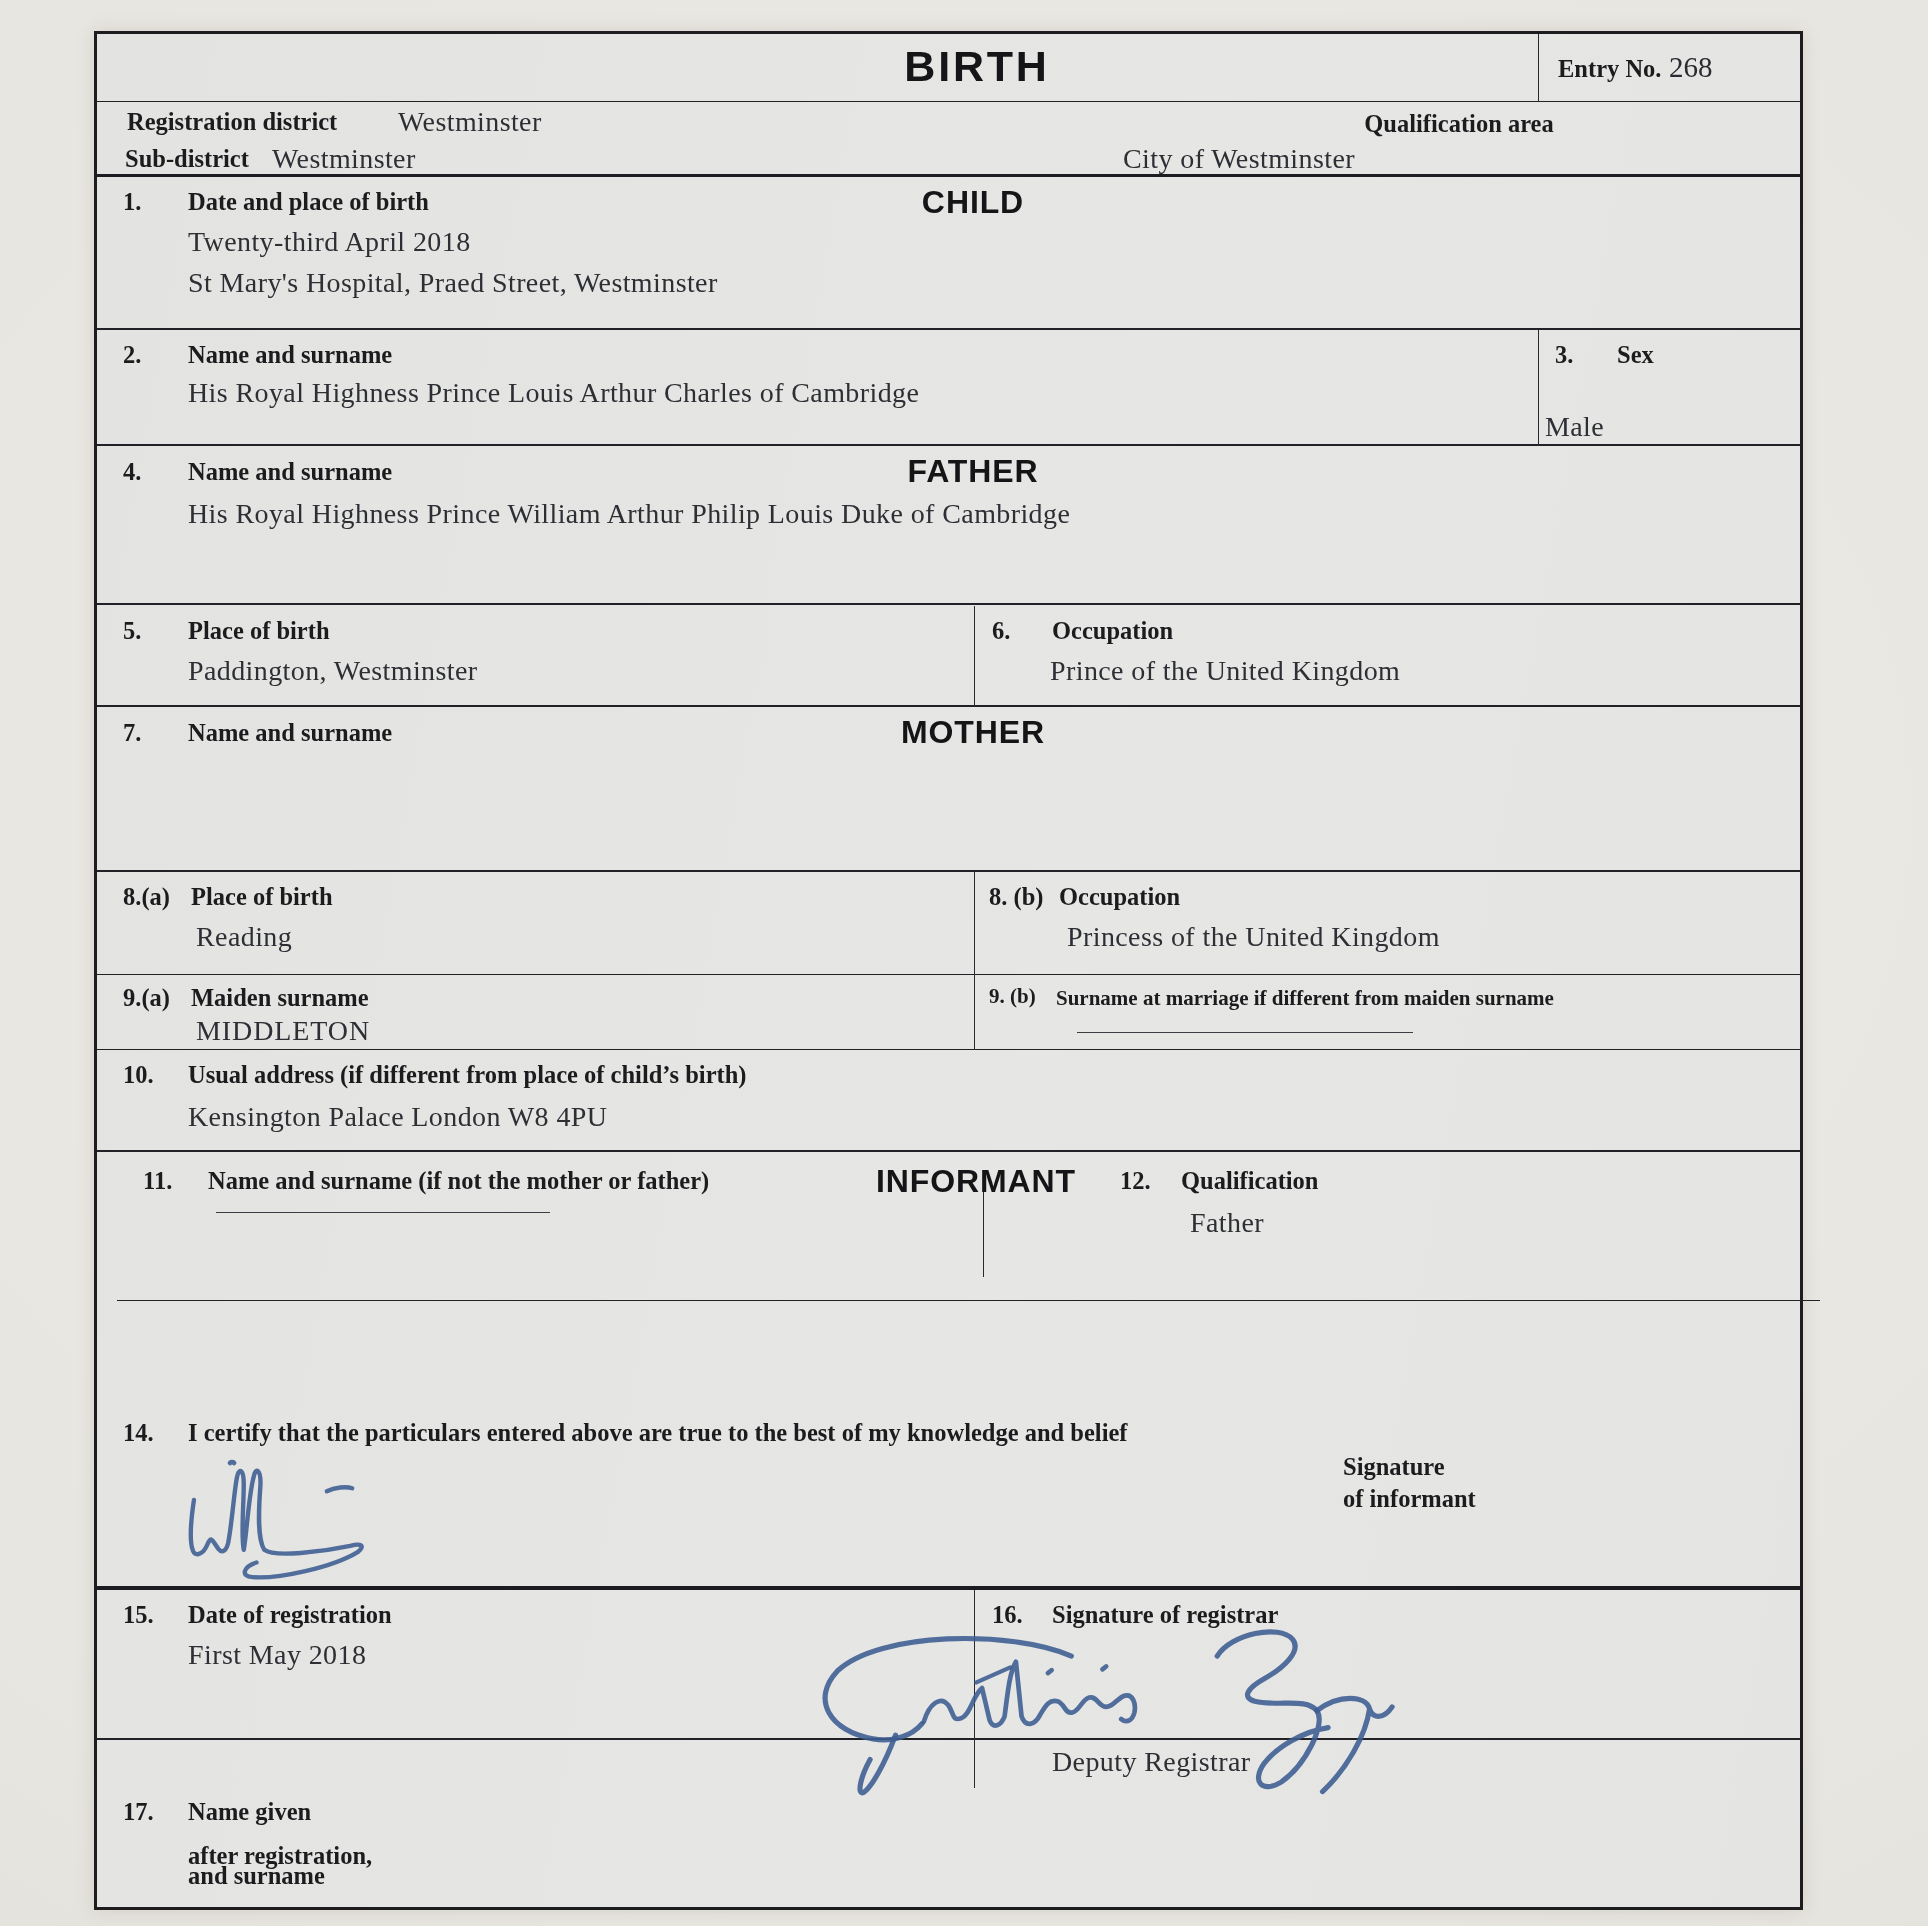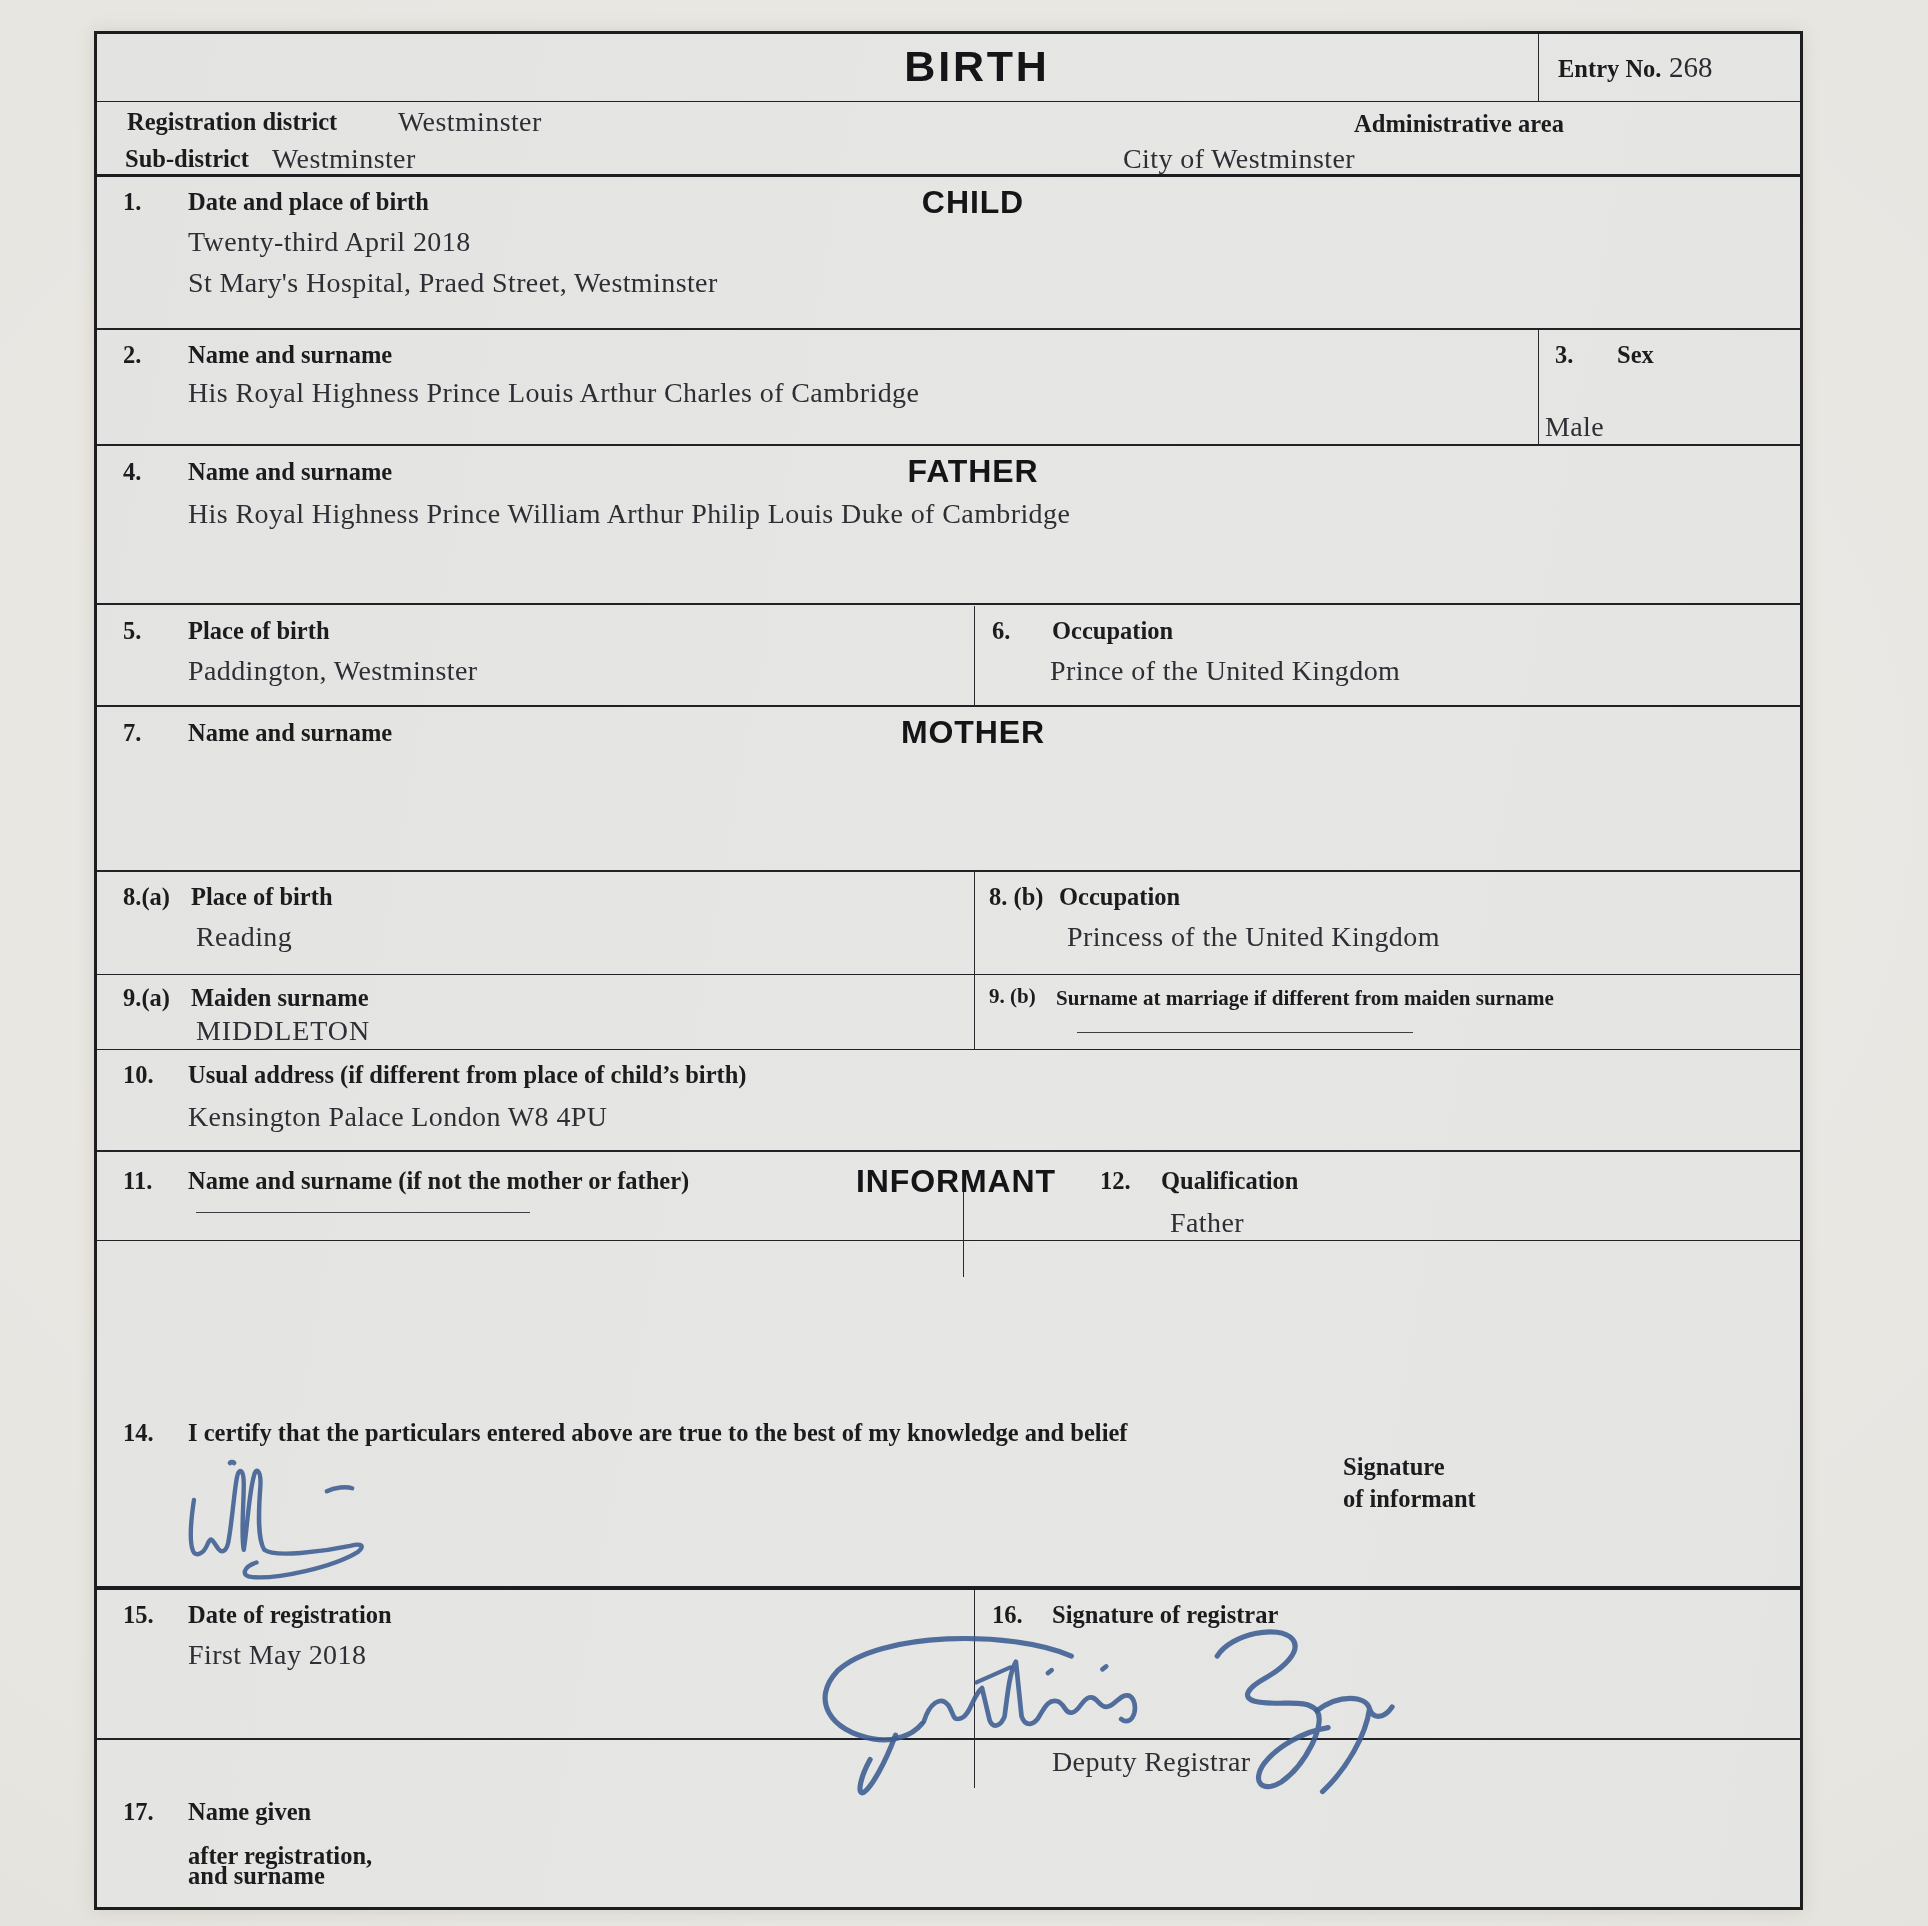--- a/index.html
+++ b/index.html
@@ -38,21 +38,21 @@
     <span class="sec birth-title" style="left:880px;top:7.5px;">BIRTH</span>
     <div class="vline" style="left:1441px;top:0;height:68px;"></div>
     <span class="entry" style="left:1461px;top:17px;">
       <span class="e-lbl">Entry No.</span><span class="e-val">268</span>
     </span>
   </div>
 
   <div class="row" style="top:68px;height:75px;border-bottom:3.8px solid #1e1e22;">
     <span class="lbl" style="left:30px;top:5.6px;">Registration district</span>
     <span class="val" style="left:301px;top:3.8px;">Westminster</span>
-    <span class="lbl" style="left:1362px;top:7.5px;transform:translateX(-50%);">Administrative area</span>
+    <span class="lbl" style="left:1362px;top:7.5px;transform:translateX(-50%);">Qualification area</span>
     <span class="lbl" style="left:28px;top:43px;">Sub-district</span>
     <span class="val" style="left:175px;top:41px;">Westminster</span>
     <span class="val" style="left:1142px;top:41px;transform:translateX(-50%);">City of Westminster</span>
   </div>
 
   <div class="row" style="top:143px;height:153px;border-bottom:2.8px solid #222226;">
     <span class="num" style="left:26px;top:11.3px;">1.</span>
     <span class="lbl" style="left:91px;top:11.3px;">Date and place of birth</span>
     <span class="sec" style="left:876px;top:7px;">CHILD</span>
     <span class="val" style="left:91px;top:49px;">Twenty-third April 2018</span>
@@ -111,21 +111,21 @@
     <span class="lbl lbl-sm" style="left:959px;top:11.3px;">Surname at marriage if different from maiden surname</span>
     <span class="uline" style="left:980px;top:57px;width:336px;"></span>
   </div>
 
   <div class="row" style="top:1016px;height:102px;border-bottom:2.8px solid #222226;">
     <span class="num" style="left:26px;top:11.3px;">10.</span>
     <span class="lbl" style="left:91px;top:11.3px;">Usual address (if different from place of child’s birth)</span>
     <span class="val" style="left:91px;top:51px;">Kensington Palace London W8 4PU</span>
   </div>
 
-  <div class="row" style="top:1118px;height:89px;border-bottom:1.9px solid #222226;">
+  <div class="row" style="top:1118px;height:149px;border-bottom:1.9px solid #222226;margin-left:20px;">
     <div class="vline" style="left:866px;top:40px;height:85px;border-left-width:1.4px;"></div>
     <span class="num" style="left:26px;top:15px;">11.</span>
     <span class="lbl" style="left:91px;top:15px;">Name and surname (if not the mother or father)</span>
     <span class="sec" style="left:859px;top:11.3px;">INFORMANT</span>
     <span class="uline" style="left:99px;top:60px;width:334px;"></span>
     <span class="num" style="left:1003px;top:15px;">12.</span>
     <span class="lbl" style="left:1064px;top:15px;">Qualification</span>
     <span class="val" style="left:1073px;top:55px;">Father</span>
   </div>
 

